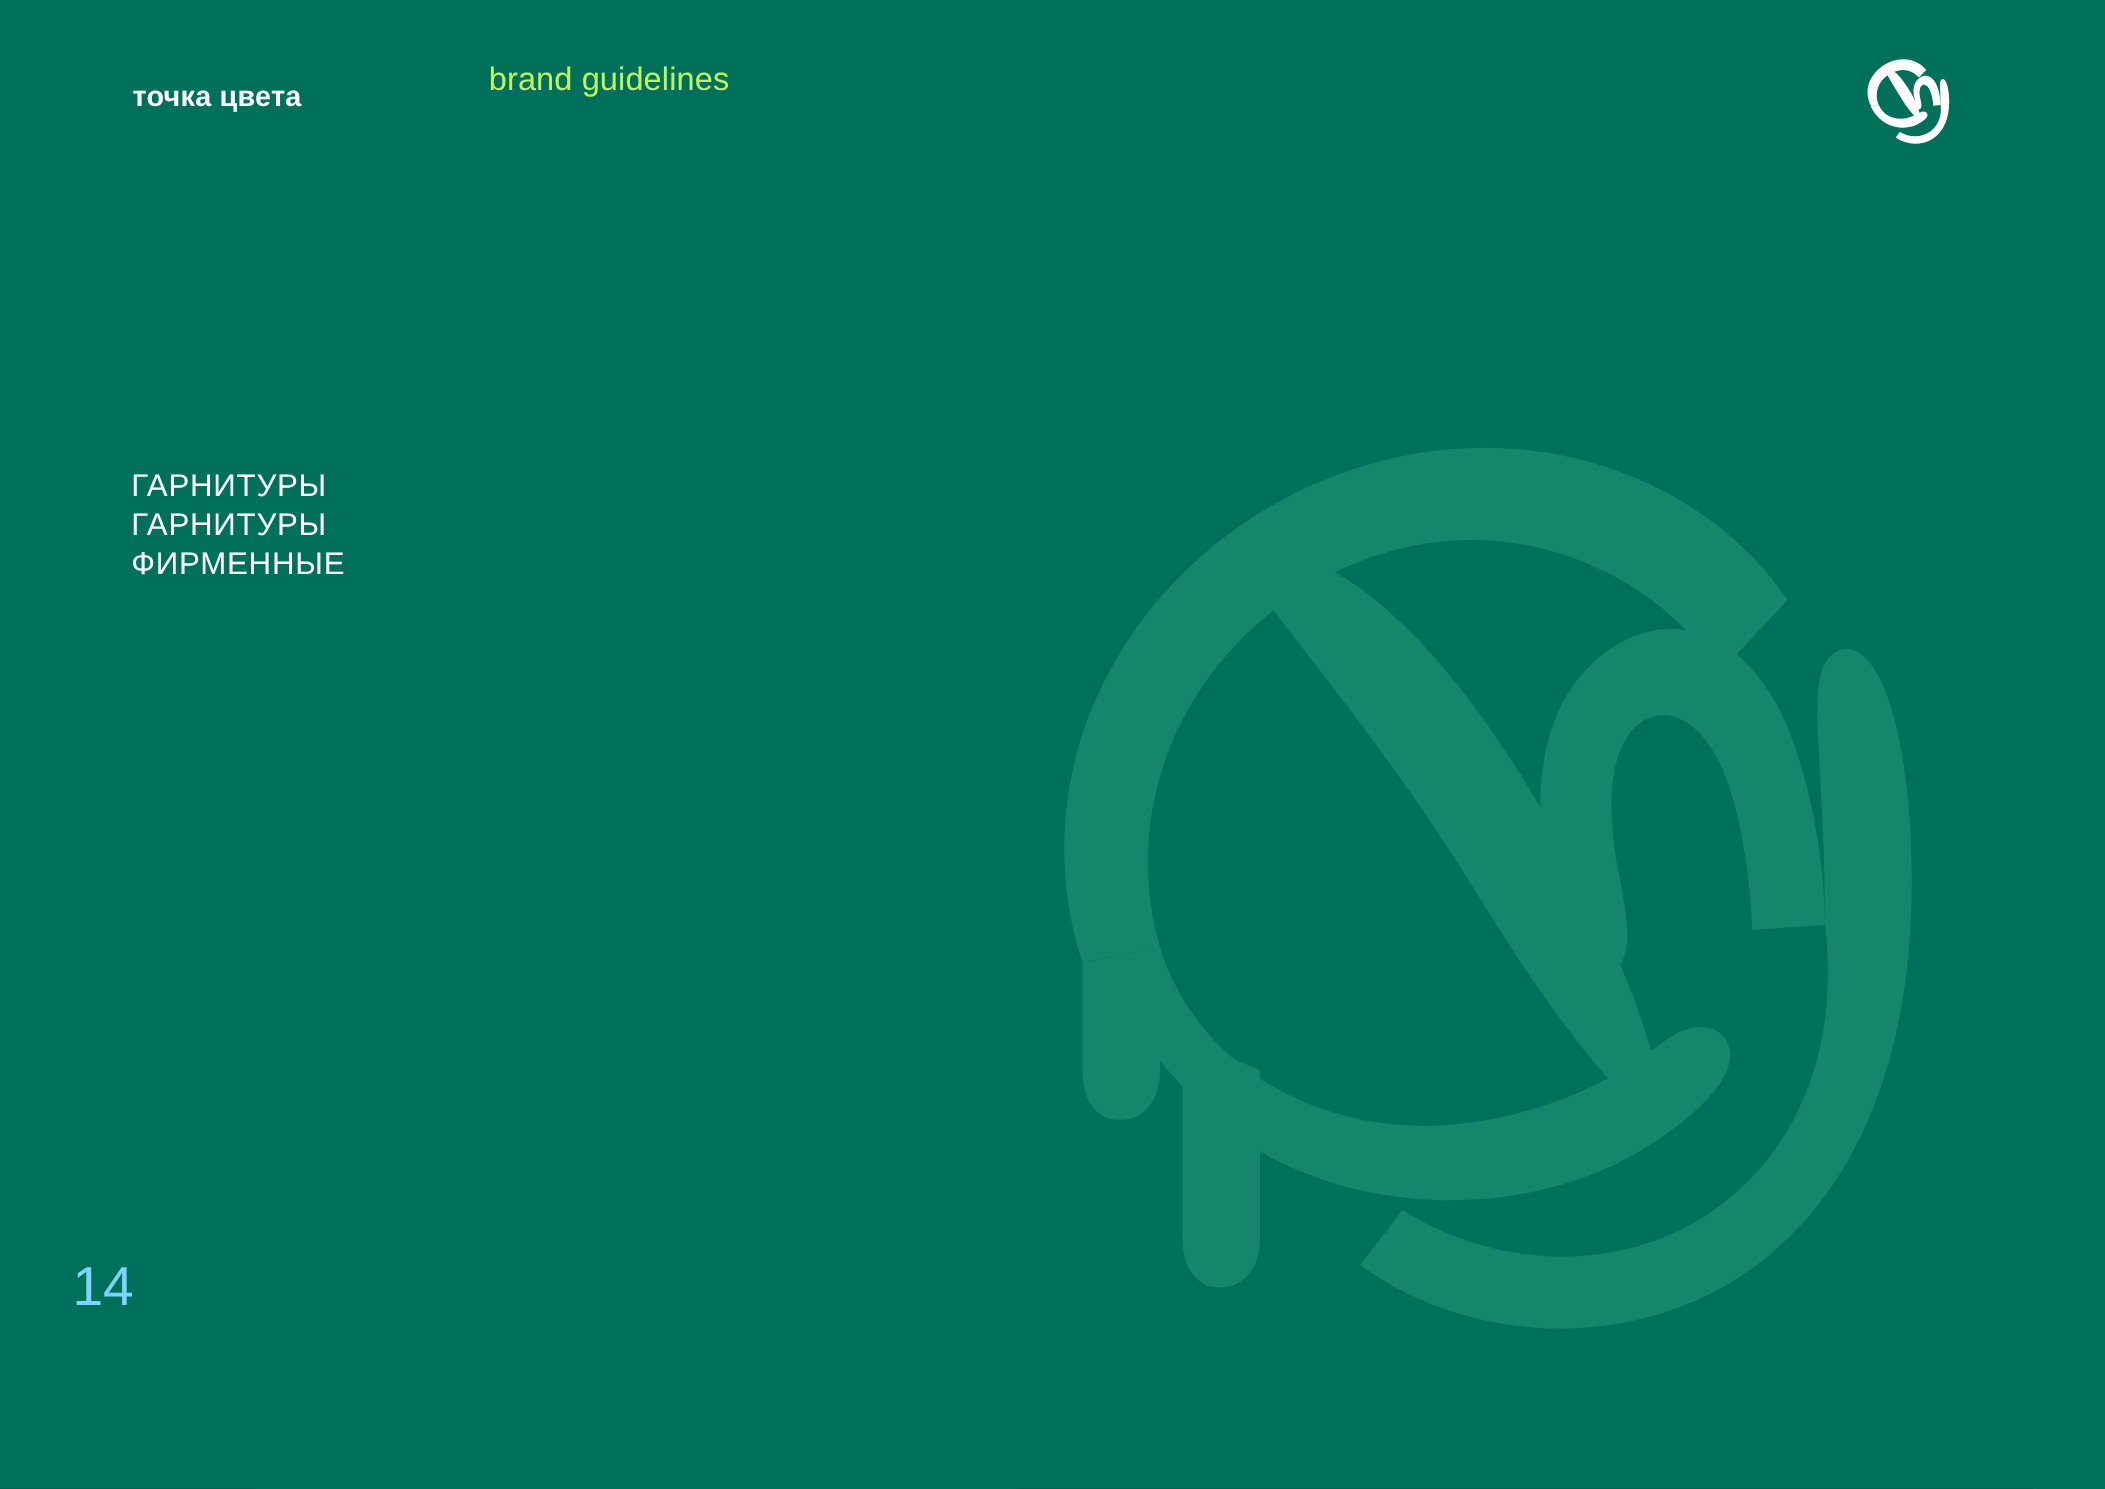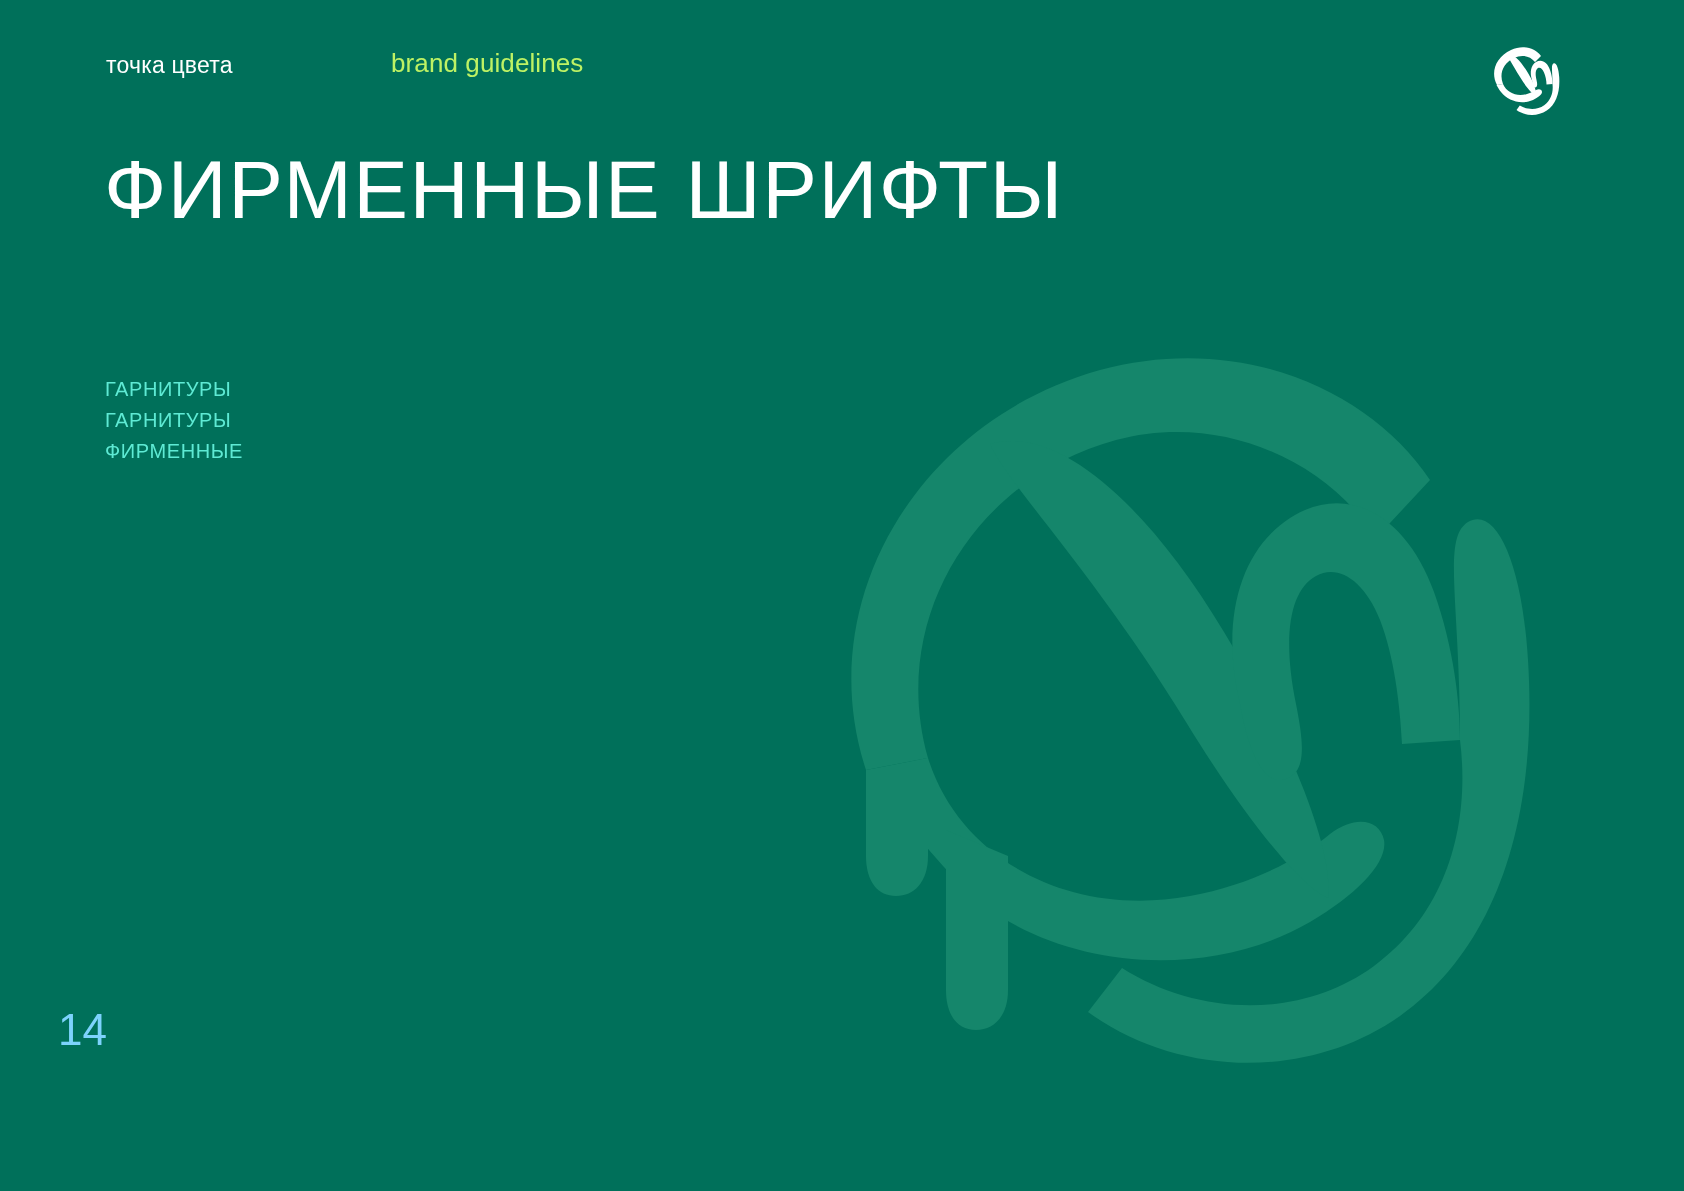--- a/index.html
+++ b/index.html
@@ -43,26 +43,26 @@
     position: absolute;
     left: 0;
     top: 0;
     width: 100%;
     height: 140px;
     z-index: 3;
   }
   .header-brand {
     position: absolute;
     left: 106px;
-    top: 52px;
+    top: 64px;
     font-size: 23px;
     line-height: 1.2;
     letter-spacing: 0.2px;
     color: #ffffff;
-    font-weight: 400;
+    font-weight: 700;
     white-space: nowrap;
   }
   .header-kicker {
     position: absolute;
     left: 391px;
     top: 48px;
     font-size: 26px;
     line-height: 1.2;
     letter-spacing: 0.1px;
     color: #bef264;
@@ -101,25 +101,25 @@
   .agenda {
     position: absolute;
     left: 105px;
     top: 374px;
     margin: 0;
     padding: 0;
     list-style: none;
     z-index: 3;
   }
   .agenda li {
-    font-size: 20px;
+    font-size: 25px;
     line-height: 31px;
     font-weight: 400;
     letter-spacing: 0.6px;
-    color: #5eead4;
+    color: #ffffff;
     white-space: nowrap;
   }
 
   
   .page-number {
     position: absolute;
     left: 58px;
     top: 1008px;
     font-size: 44px;
     line-height: 1;
@@ -241,21 +241,20 @@
                    C 73.2 48, 69.2 60, 59.8 66.5
                    C 50.5 72.8, 38 72.2, 29.5 66
                    L 32.8 61.5
                    C 40.2 66, 50 66.4, 57.2 61.2
                    C 64.5 55.8, 66.4 47.5, 65.5 40 Z"></path>
         </g>
       </svg>
     </div>
   </div>
 
-  <h1 class="title">ФИРМЕННЫЕ ШРИФТЫ</h1>
 
   <ul class="agenda">
     <li>ГАРНИТУРЫ</li>
     <li>ГАРНИТУРЫ</li>
     <li>ФИРМЕННЫЕ</li>
   </ul>
 
   <div class="page-number">14</div>
 
 </div>

